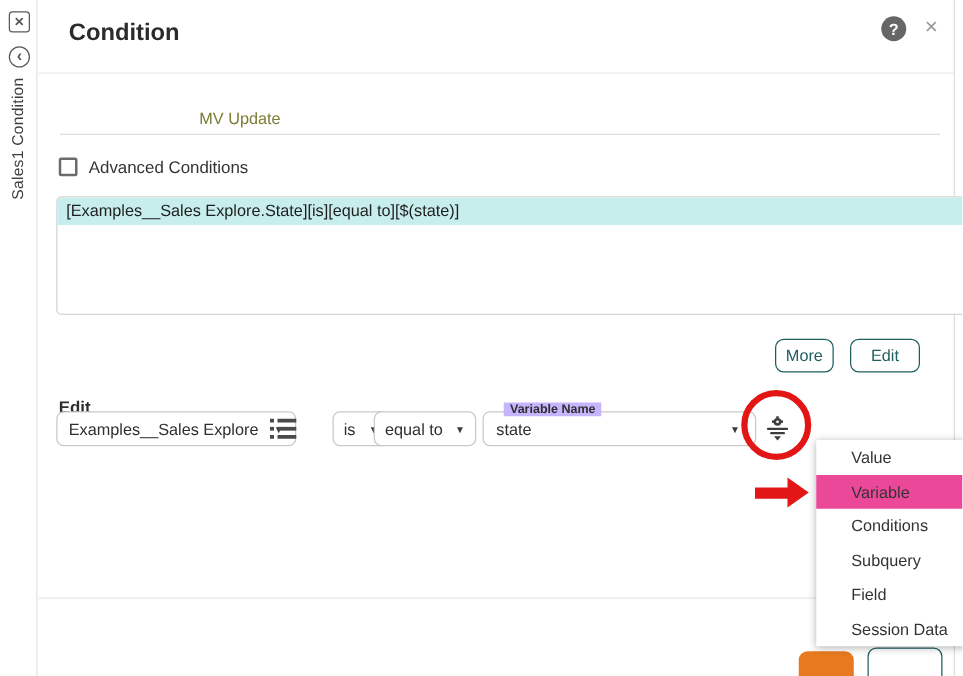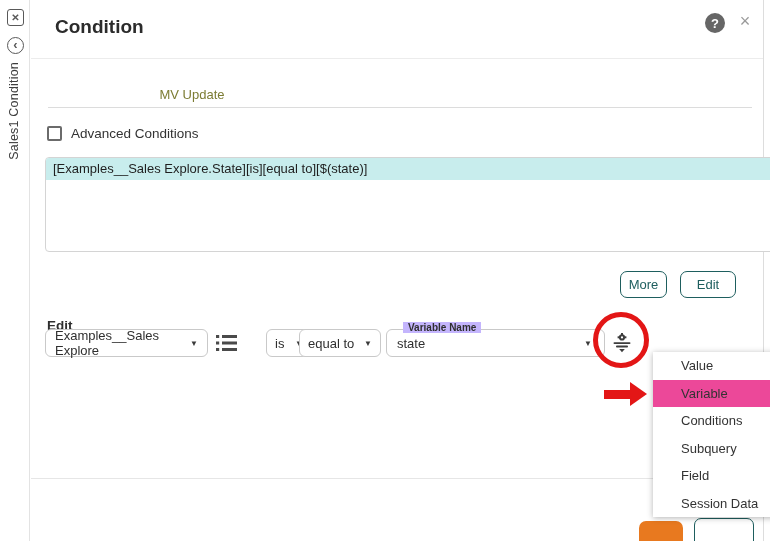--- a/index.html
+++ b/index.html
@@ -46,21 +46,21 @@
   .btn-outline { position:absolute; top:271px; height:27px; border:1px solid #1e5e5e; border-radius:7px; background:#fff;
                  color:#1e5e5e; font-size:13px; display:flex; align-items:center; justify-content:center; cursor:pointer; }
   .btn-more { left:620px; width:47px; }
   .btn-fewer { left:680px; width:56px; }
 
   
   .edit-label { position:absolute; left:47px; top:318px; font-size:13.5px; font-weight:bold; color:#2e2e2e; }
   .dd { position:absolute; top:329px; height:28px; border:1px solid #c9c9c9; border-radius:6px; background:#fff;
         display:flex; align-items:center; justify-content:space-between; font-size:13px; color:#2f2f2f; cursor:pointer; }
   .dd .caret { font-size:8px; color:#3a3a3a; margin-left:6px; }
-  .dd-field { left:45px; width:163px; padding:0 9px; }
+  .dd-field { left:45px; width:192px; padding:0 9px; }
   .dd-is { left:250px; width:46px; padding:0 8px;margin-left:16px; }
   .dd-eq { left:299px; width:82px; padding:0 8px; }
   .dd-var { left:386px; width:219px; padding:0 12px 0 10px; }
   .float-label { position:absolute; left:403px; top:322px; background:#c4b5fd; padding:0 5px; font-size:10px; font-weight:bold; color:#2f2f2f; z-index:3; }
   .list-icon { position:absolute; left:216px; top:333px; width:22px; height:20px; cursor:pointer; }
 
   .type-btn { position:absolute; left:605px; top:330px; width:34px; height:26px; display:flex; align-items:center; justify-content:center; cursor:pointer; z-index:4; }
   .red-circle { position:absolute; left:593px; top:312px; width:56px; height:56px; border:5px solid #e31616; border-radius:50%; z-index:6; pointer-events:none; }
 
   

